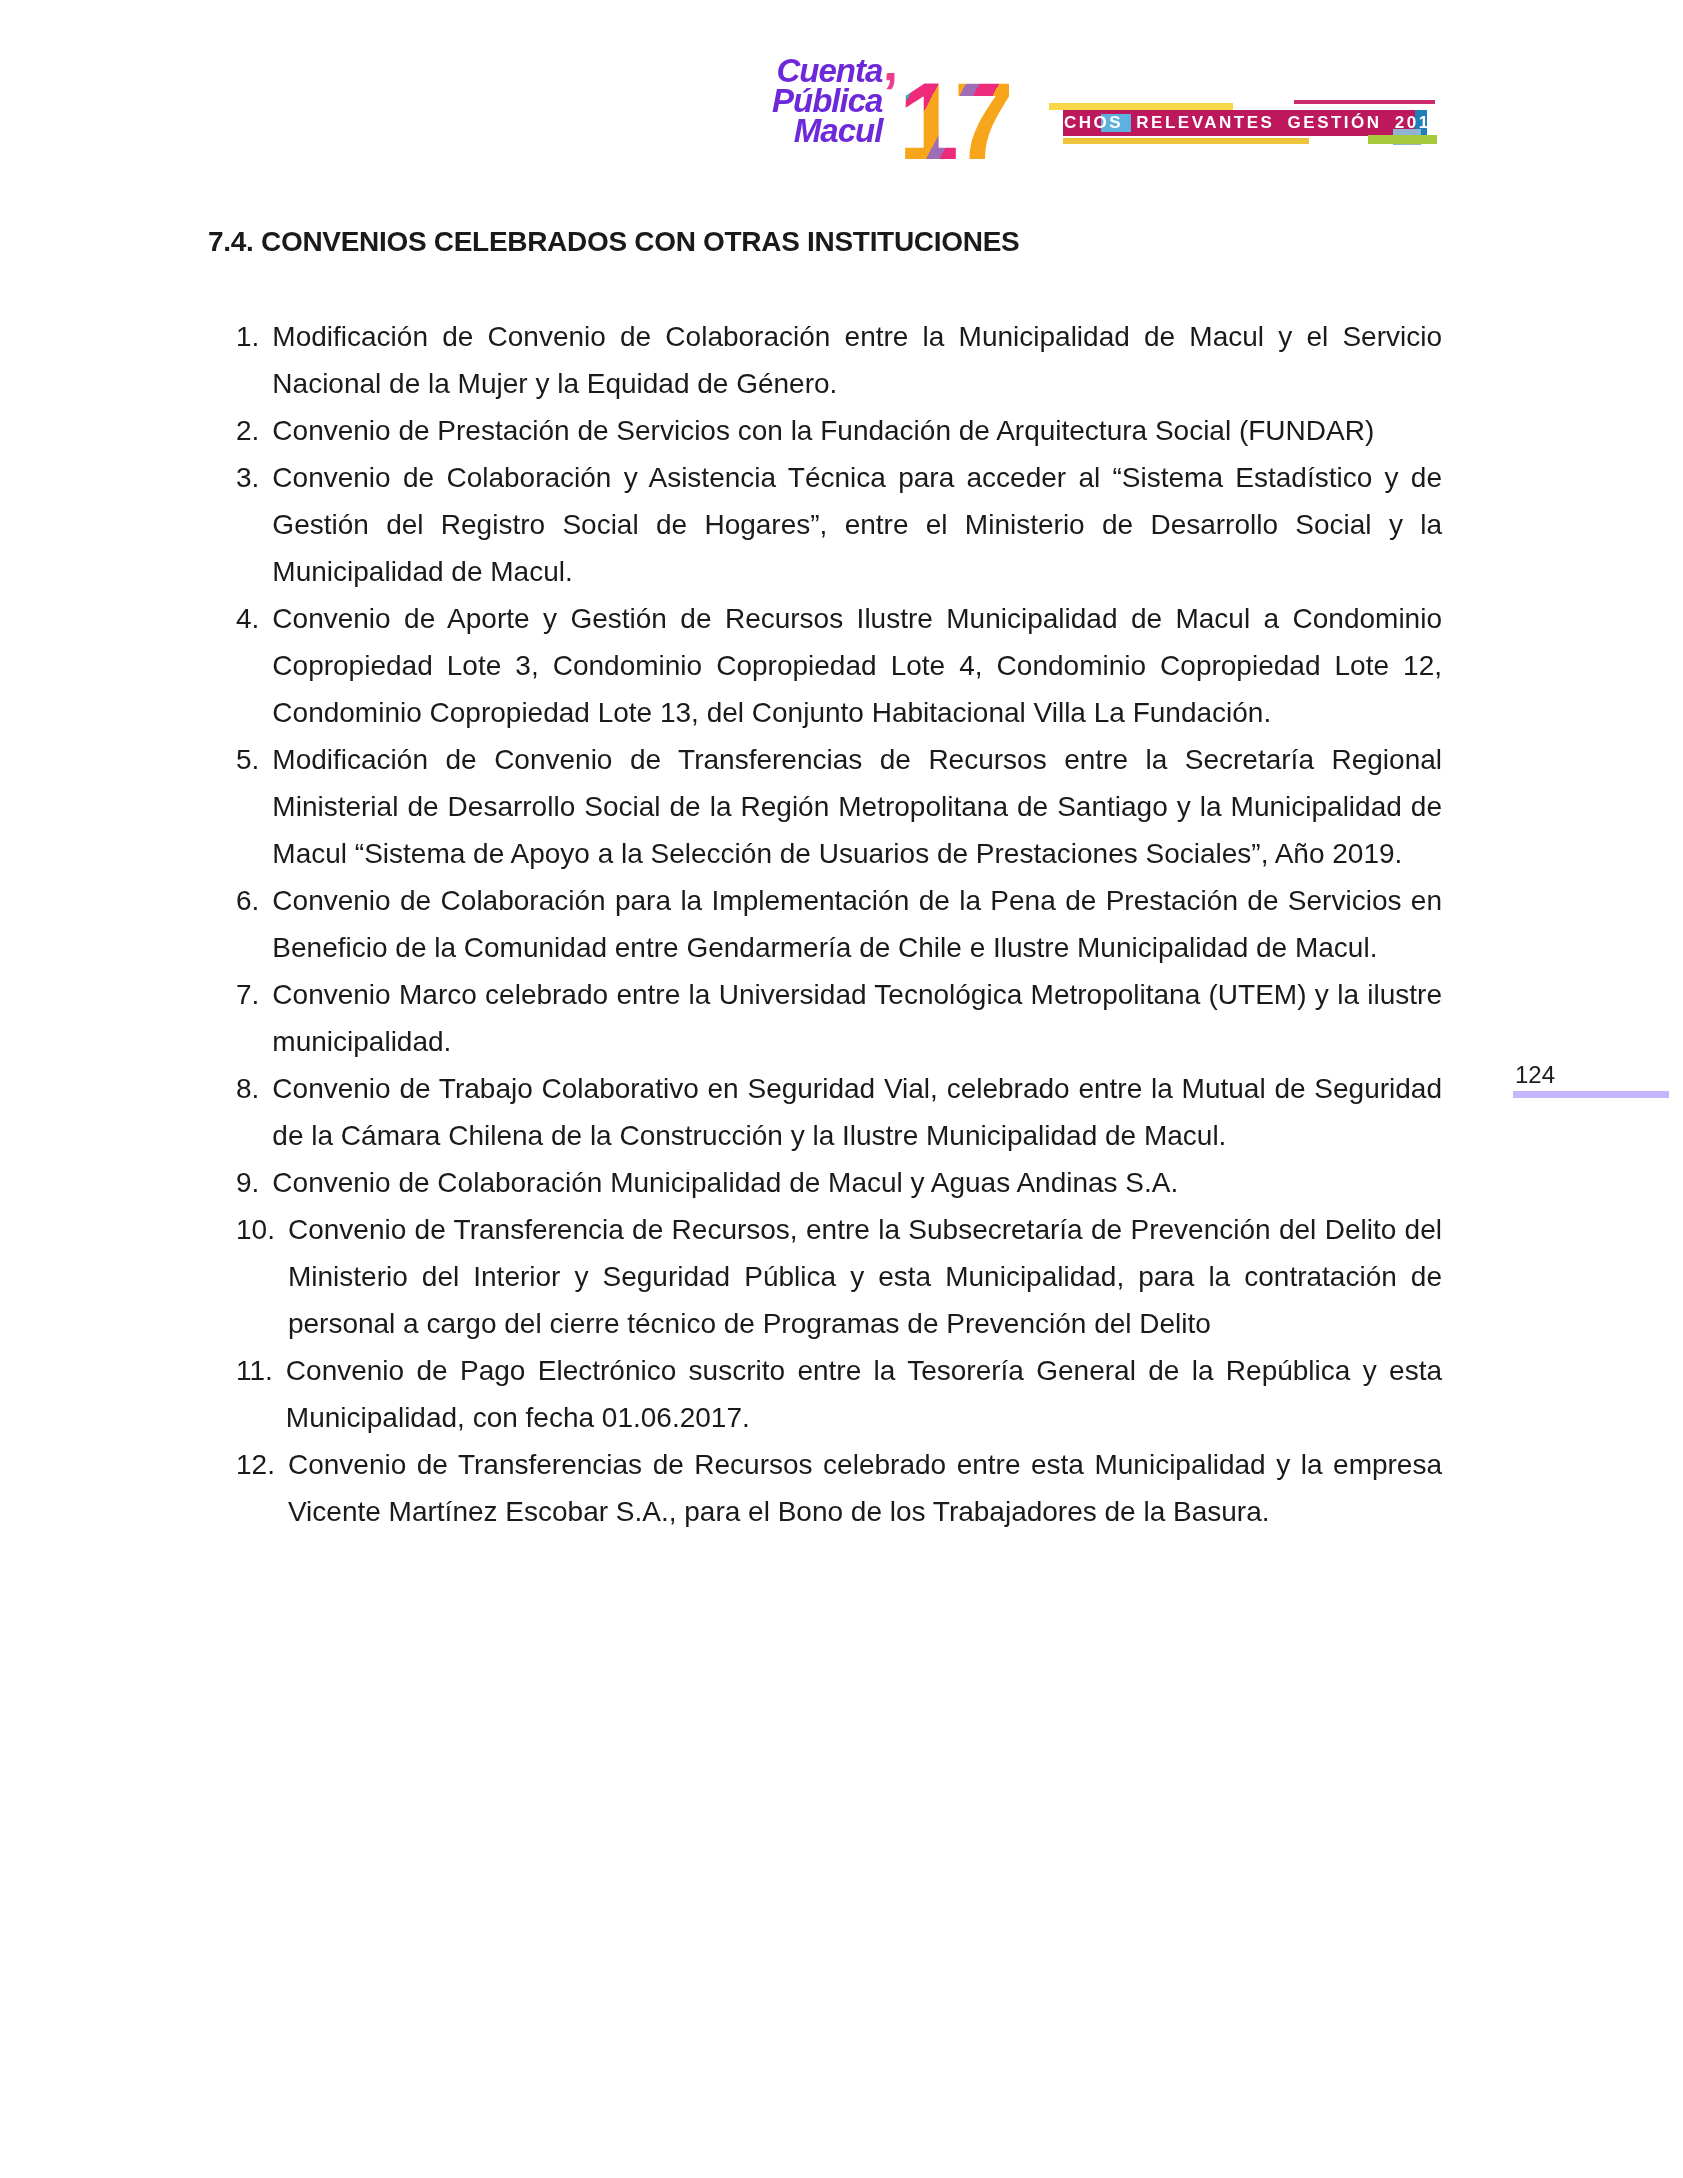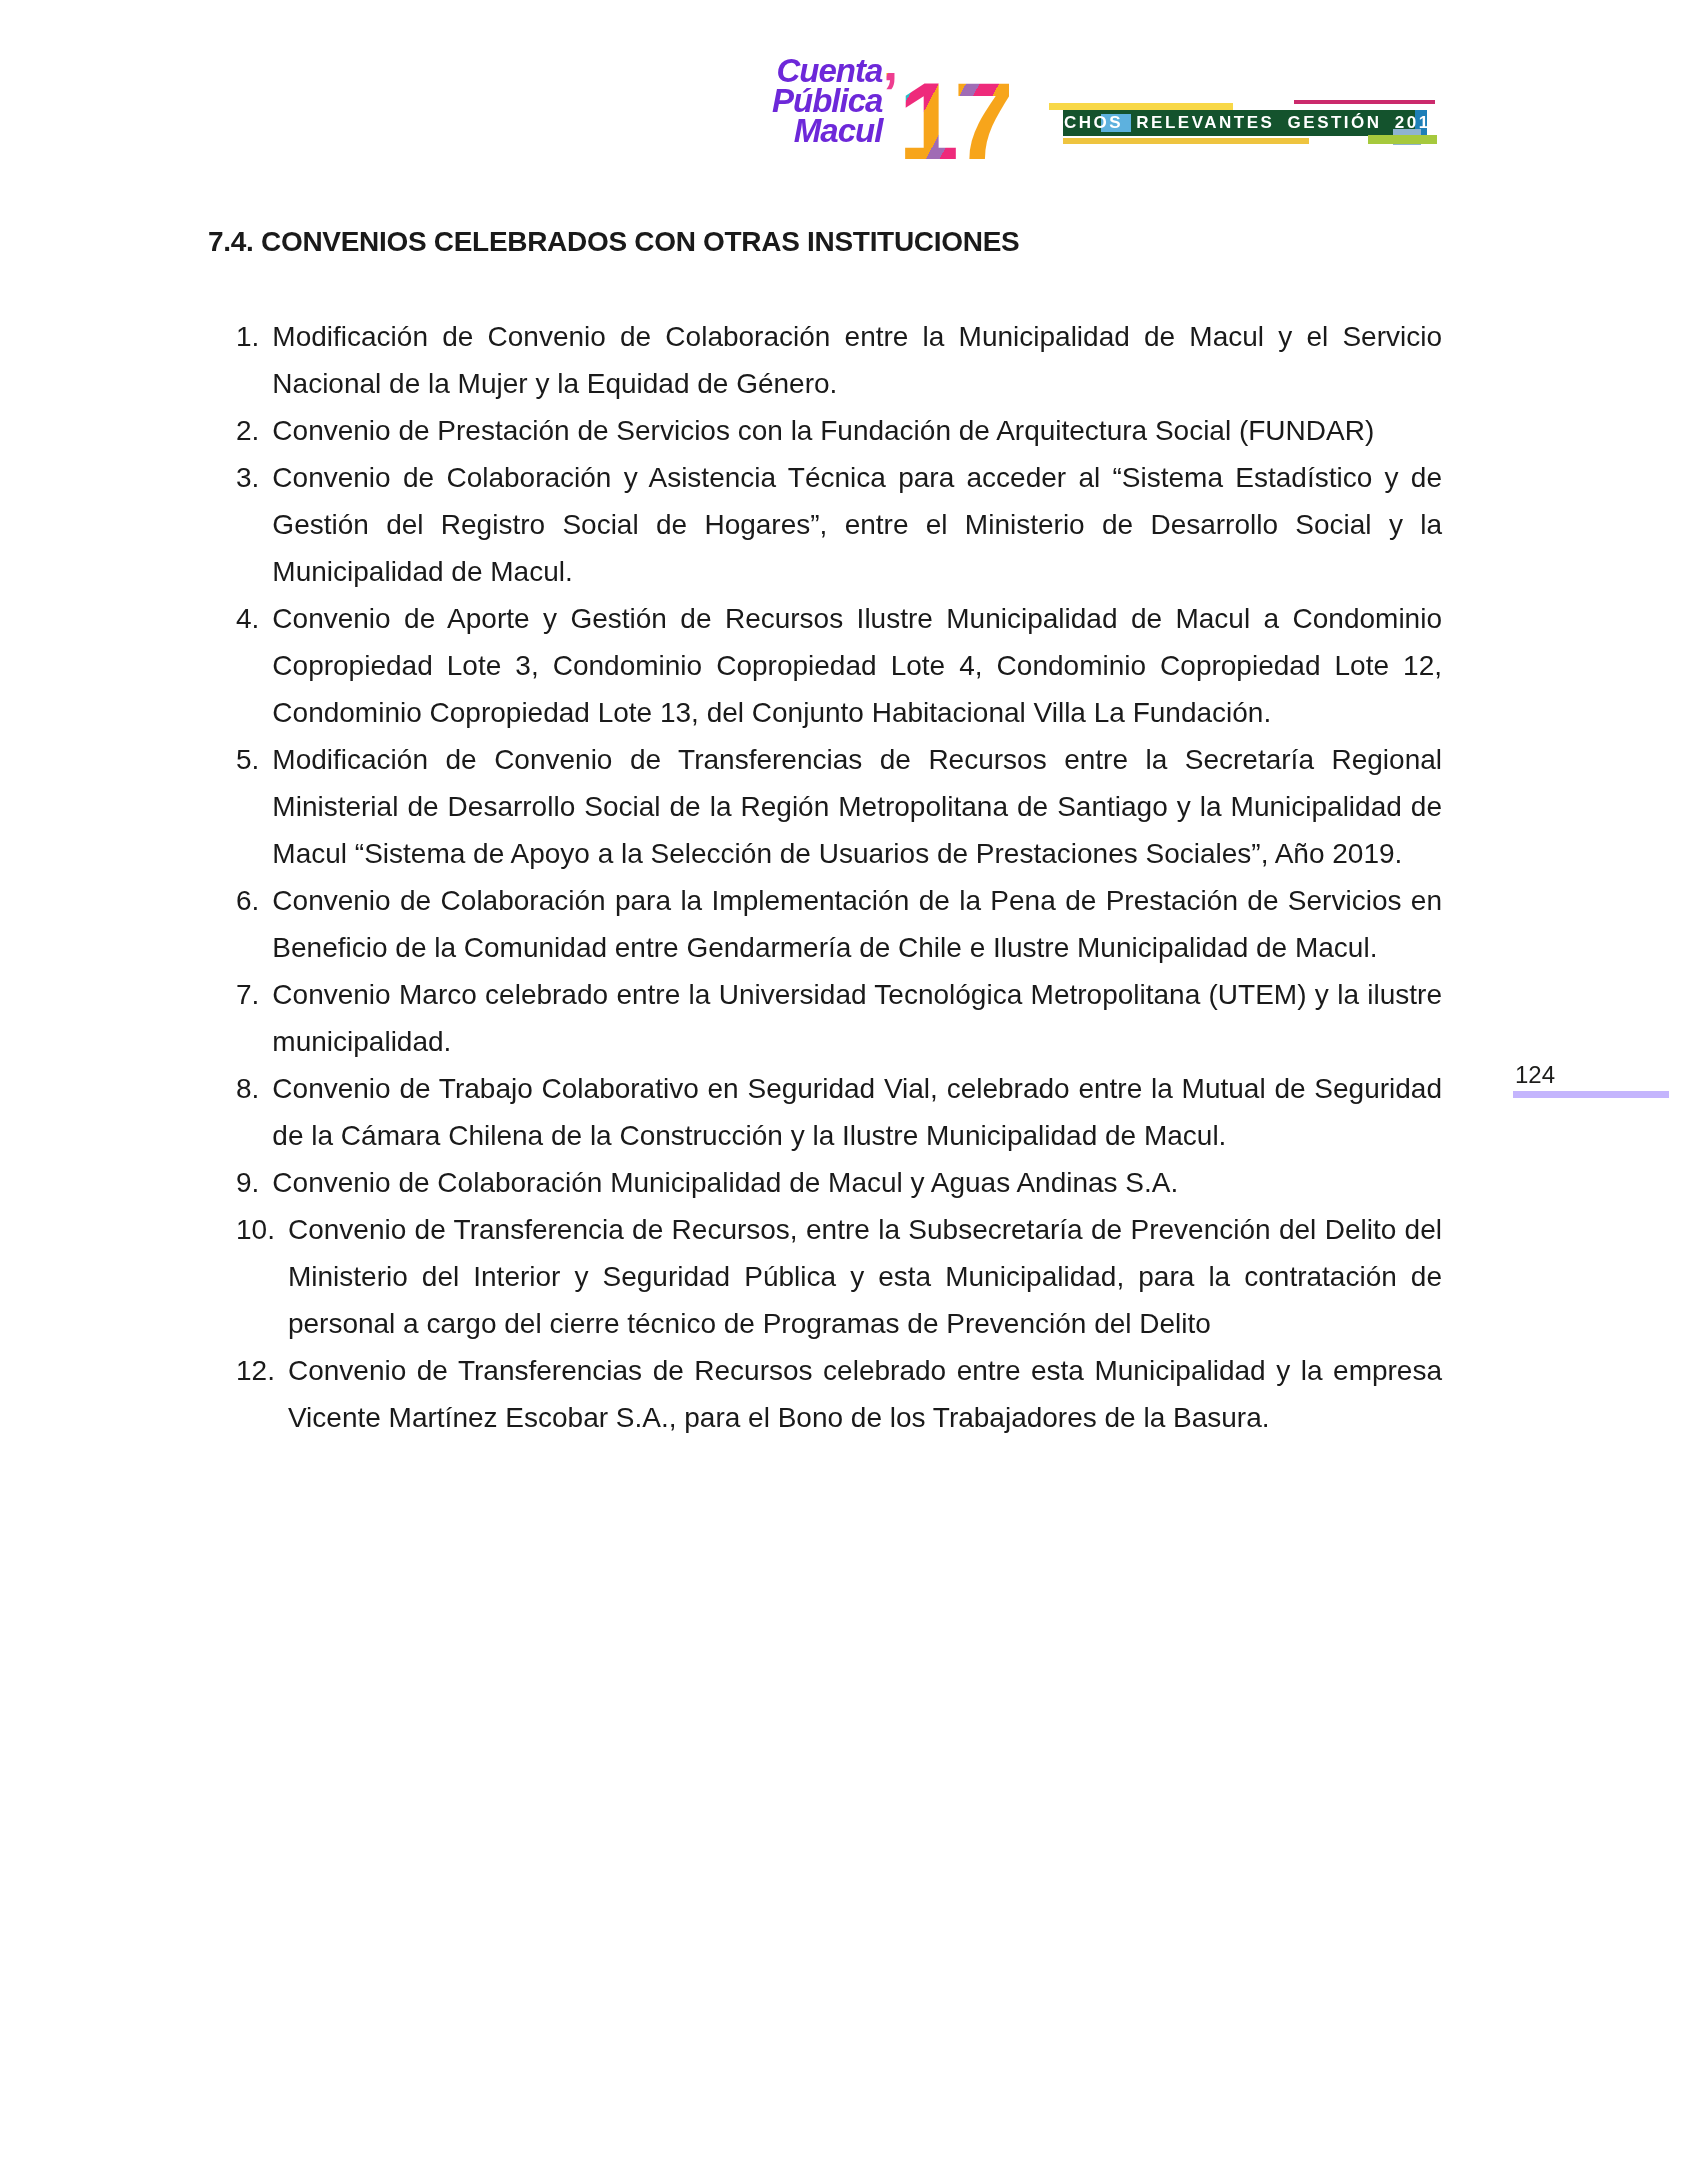--- a/index.html
+++ b/index.html
@@ -31,21 +31,21 @@
     -webkit-text-fill-color:transparent; color:transparent;
   }
   .logo-year .tick { font-size:57px; vertical-align:46px; letter-spacing:0; }
 
   
   .banner { position:absolute; top:97px; left:1049px; width:388px; height:51px; }
   .banner-line-yellow-top { position:absolute; top:6px; left:0; width:184px; height:7px; background:#f8d848; }
   .banner-line-magenta   { position:absolute; top:3px; right:2px; width:141px; height:4px; background:#cb2a6c; }
   .banner-sq-dark        { position:absolute; top:13px; right:10px; width:24px; height:26px; background:#1e7fb8; }
   .banner-bar {
-    position:absolute; top:13px; left:14px; width:352px; height:26px; background:#14532d;
+    position:absolute; top:13px; left:14px; width:352px; height:26px; background:#be185d;
     display:flex; align-items:center; justify-content:center;
   }
   .banner-bar .inner-sq { position:absolute; left:38px; top:4px; width:30px; height:18px; background:#5db1de; }
   .banner-bar .label {
     position:relative; color:#ffffff; font-weight:bold; font-size:17px;
     letter-spacing:2.5px; word-spacing:6px; white-space:nowrap;
   }
   .banner-sq-gray         { position:absolute; top:32px; right:16px; width:28px; height:16px; background:#8fb3d0; }
   .banner-line-yellow-bot { position:absolute; top:41px; left:14px; width:246px; height:6px; background:#eec43f; }
   .banner-line-green      { position:absolute; top:38px; right:0; width:69px; height:9px; background:#a6c93d; }
@@ -143,20 +143,24 @@
     <li class="item">
       <span class="num">9.</span>
       <span class="txt">Convenio de Colaboración Municipalidad de Macul y Aguas Andinas S.A.</span>
     </li>
 
     <li class="item">
       <span class="num">10.</span>
       <span class="txt">Convenio de Transferencia de Recursos, entre la Subsecretaría de Prevención del Delito del Ministerio del Interior y Seguridad Pública y esta Municipalidad, para la contratación de personal a cargo del cierre técnico de Programas de Prevención del Delito</span>
     </li>
 
+    <li class="item">
+      <span class="num">11.</span>
+      <span class="txt">Convenio de Pago Electrónico suscrito entre la Tesorería General de la República y esta Municipalidad, con fecha 01.06.2017.</span>
+    </li>
 
     <li class="item">
       <span class="num">12.</span>
       <span class="txt">Convenio de Transferencias de Recursos celebrado entre esta Municipalidad y la empresa Vicente Martínez Escobar S.A., para el Bono de los Trabajadores de la Basura.</span>
     </li>
 
   </ol>
 
 <div class="page-number">
   <span class="pn">124</span>

